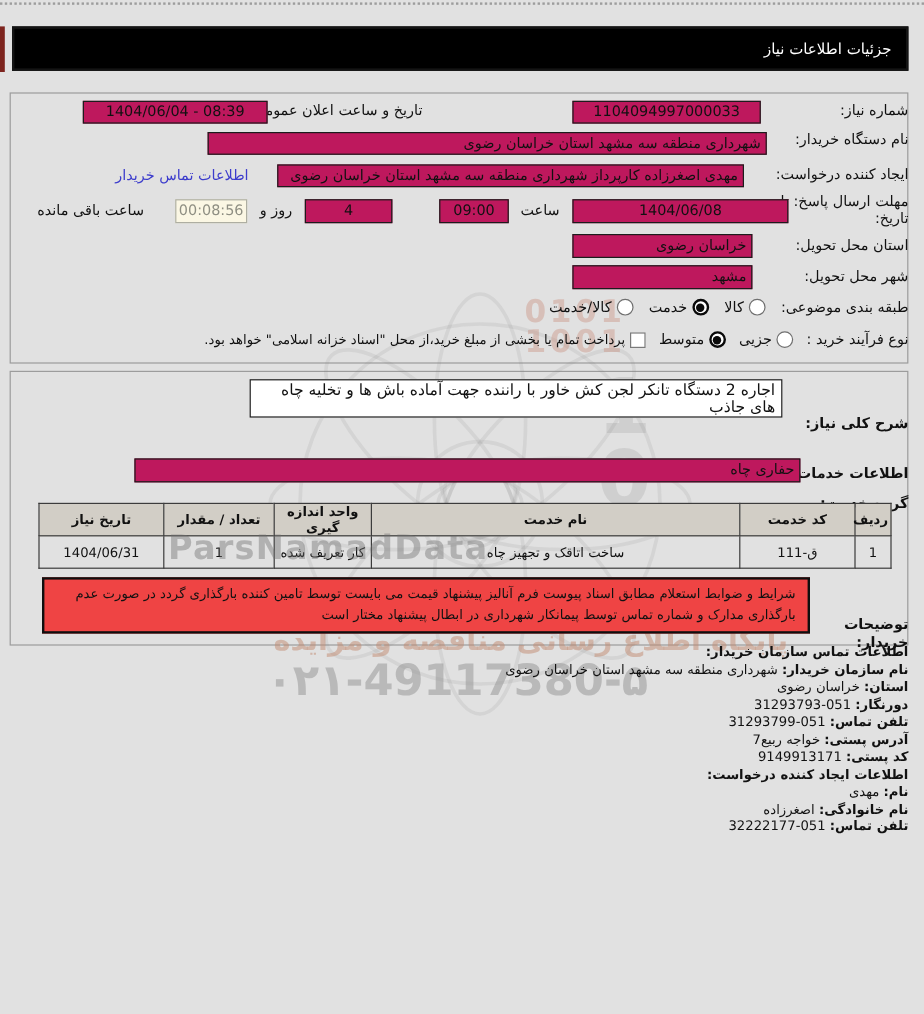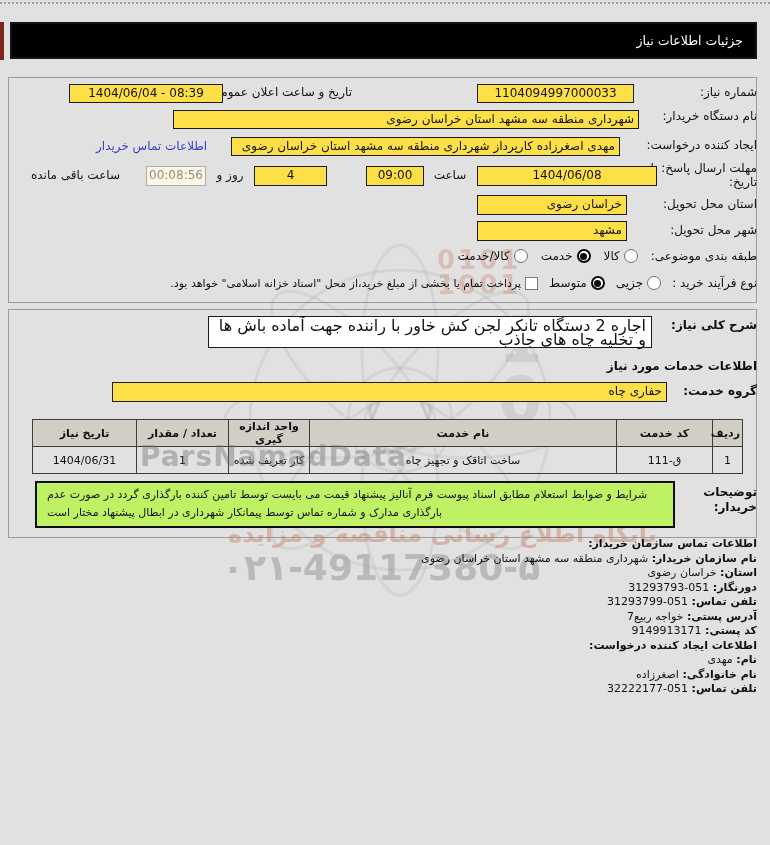--- a/index.html
+++ b/index.html
@@ -11,45 +11,45 @@
   
   .title-bar{position:absolute;left:10px;top:22px;width:747px;height:37px;background:#000000;
              border:2px solid #141414;box-sizing:border-box;color:#fff;font-size:12.5px;
              line-height:33px;padding-right:12px;}
   
   .gbox{position:absolute;border:1px solid #9c9c9c;box-sizing:border-box;}
   .box1{left:8px;top:77px;width:749px;height:226px;}
   .box2{left:8px;top:309px;width:749px;height:229px;}
   
   .lbl{position:absolute;font-size:12px;white-space:nowrap;z-index:2;}
-  .lbl.b{font-weight:bold;}
-  .input{position:absolute;background:#fde047;border:1px solid #1c1c1c;box-sizing:border-box;
+  .lbl.b{font-weight:bold;margin-top:28px;}
+  .input{position:absolute;background:#be185d;border:1px solid #1c1c1c;box-sizing:border-box;
          height:19px;font-size:12px;line-height:17px;z-index:2;overflow:hidden;white-space:nowrap;}
   .input.center{text-align:center;}
   .input.rpad{padding-right:4px;text-align:right;}
   .input.dim{background:#fbf7e4;border:1px solid #aeaea2;color:#8f8f83;text-align:center;}
   .ltr{direction:ltr;unicode-bidi:isolate;}
   .link{position:absolute;color:#3c3ccc;font-size:12px;white-space:nowrap;z-index:2;cursor:pointer;}
   
   .optrow{position:absolute;display:flex;align-items:center;direction:rtl;gap:13px;z-index:2;}
   .opt{display:flex;align-items:center;gap:4px;}
   .radio{width:14px;height:14px;border:1px solid #6f6f6f;border-radius:50%;background:#fff;
          display:inline-flex;align-items:center;justify-content:center;box-sizing:border-box;}
   .radio.checked{border:2px solid #0a0a0a;}
   .radio .dot{width:7px;height:7px;border-radius:50%;background:transparent;}
   .radio.checked .dot{background:#0a0a0a;}
   .checkbox{width:13px;height:13px;border:1px solid #7a7a7a;background:#fff;display:inline-block;box-sizing:border-box;}
   .small{font-size:11px;}
   
   .descbox{position:absolute;left:208px;top:316px;width:444px;height:32px;background:#fff;
-           border:1px solid #1c1c1c;box-sizing:border-box;font-size:16px;line-height:14px;
+           border:1px solid #1c1c1c;box-sizing:border-box;font-size:13px;line-height:14px;
            padding:2px 5px;text-align:right;z-index:2;}
-  .notesbox{position:absolute;left:35px;top:481px;width:640px;height:47px;background:#bef264;
+  .notesbox{position:absolute;left:35px;top:481px;width:640px;height:47px;background:#ef4444;
             border:2px solid #0f0f0f;box-sizing:border-box;font-size:11px;line-height:18px;
-            padding:3px 10px;text-align:left;z-index:2;}
+            padding:3px 10px;text-align:right;z-index:2;}
   
   .tbl{position:absolute;left:32px;top:419px;width:710px;border-collapse:collapse;z-index:2;
        font-size:11px;direction:rtl;table-layout:fixed;}
   .tbl th{background:#d2cec6;border:1px solid #3c3c3c;height:23px;font-weight:bold;padding:0 2px;}
   .tbl td{background:transparent;border:1px solid #3c3c3c;height:26px;text-align:center;padding:0 2px;}
   
   .footer{position:absolute;right:13px;top:537px;text-align:right;font-size:11px;line-height:14.5px;z-index:2;}
   .footer b{font-weight:bold;}
   
   .wm{position:absolute;pointer-events:none;z-index:1;}

